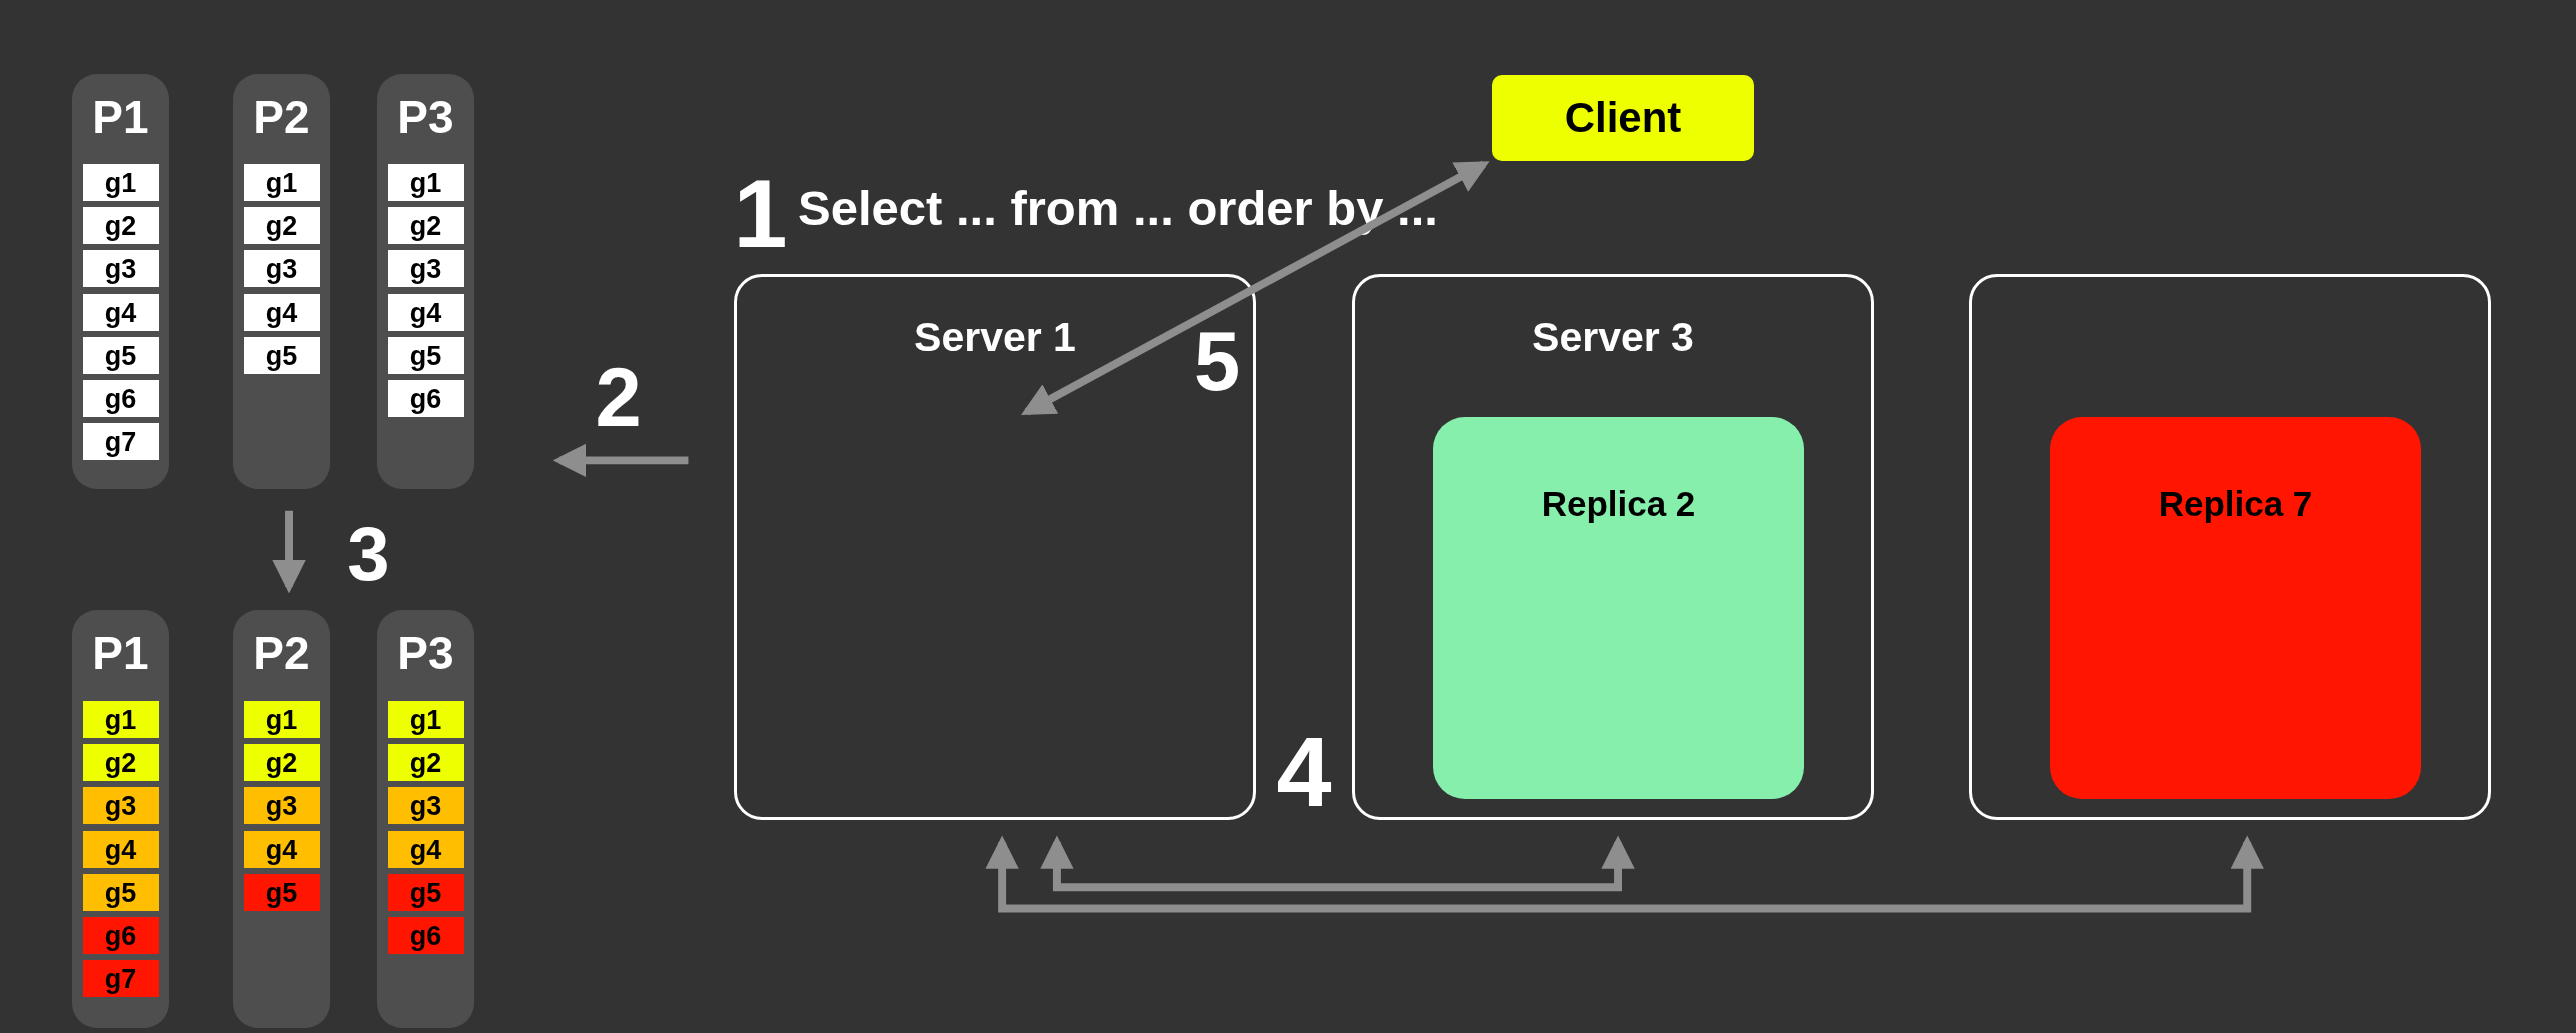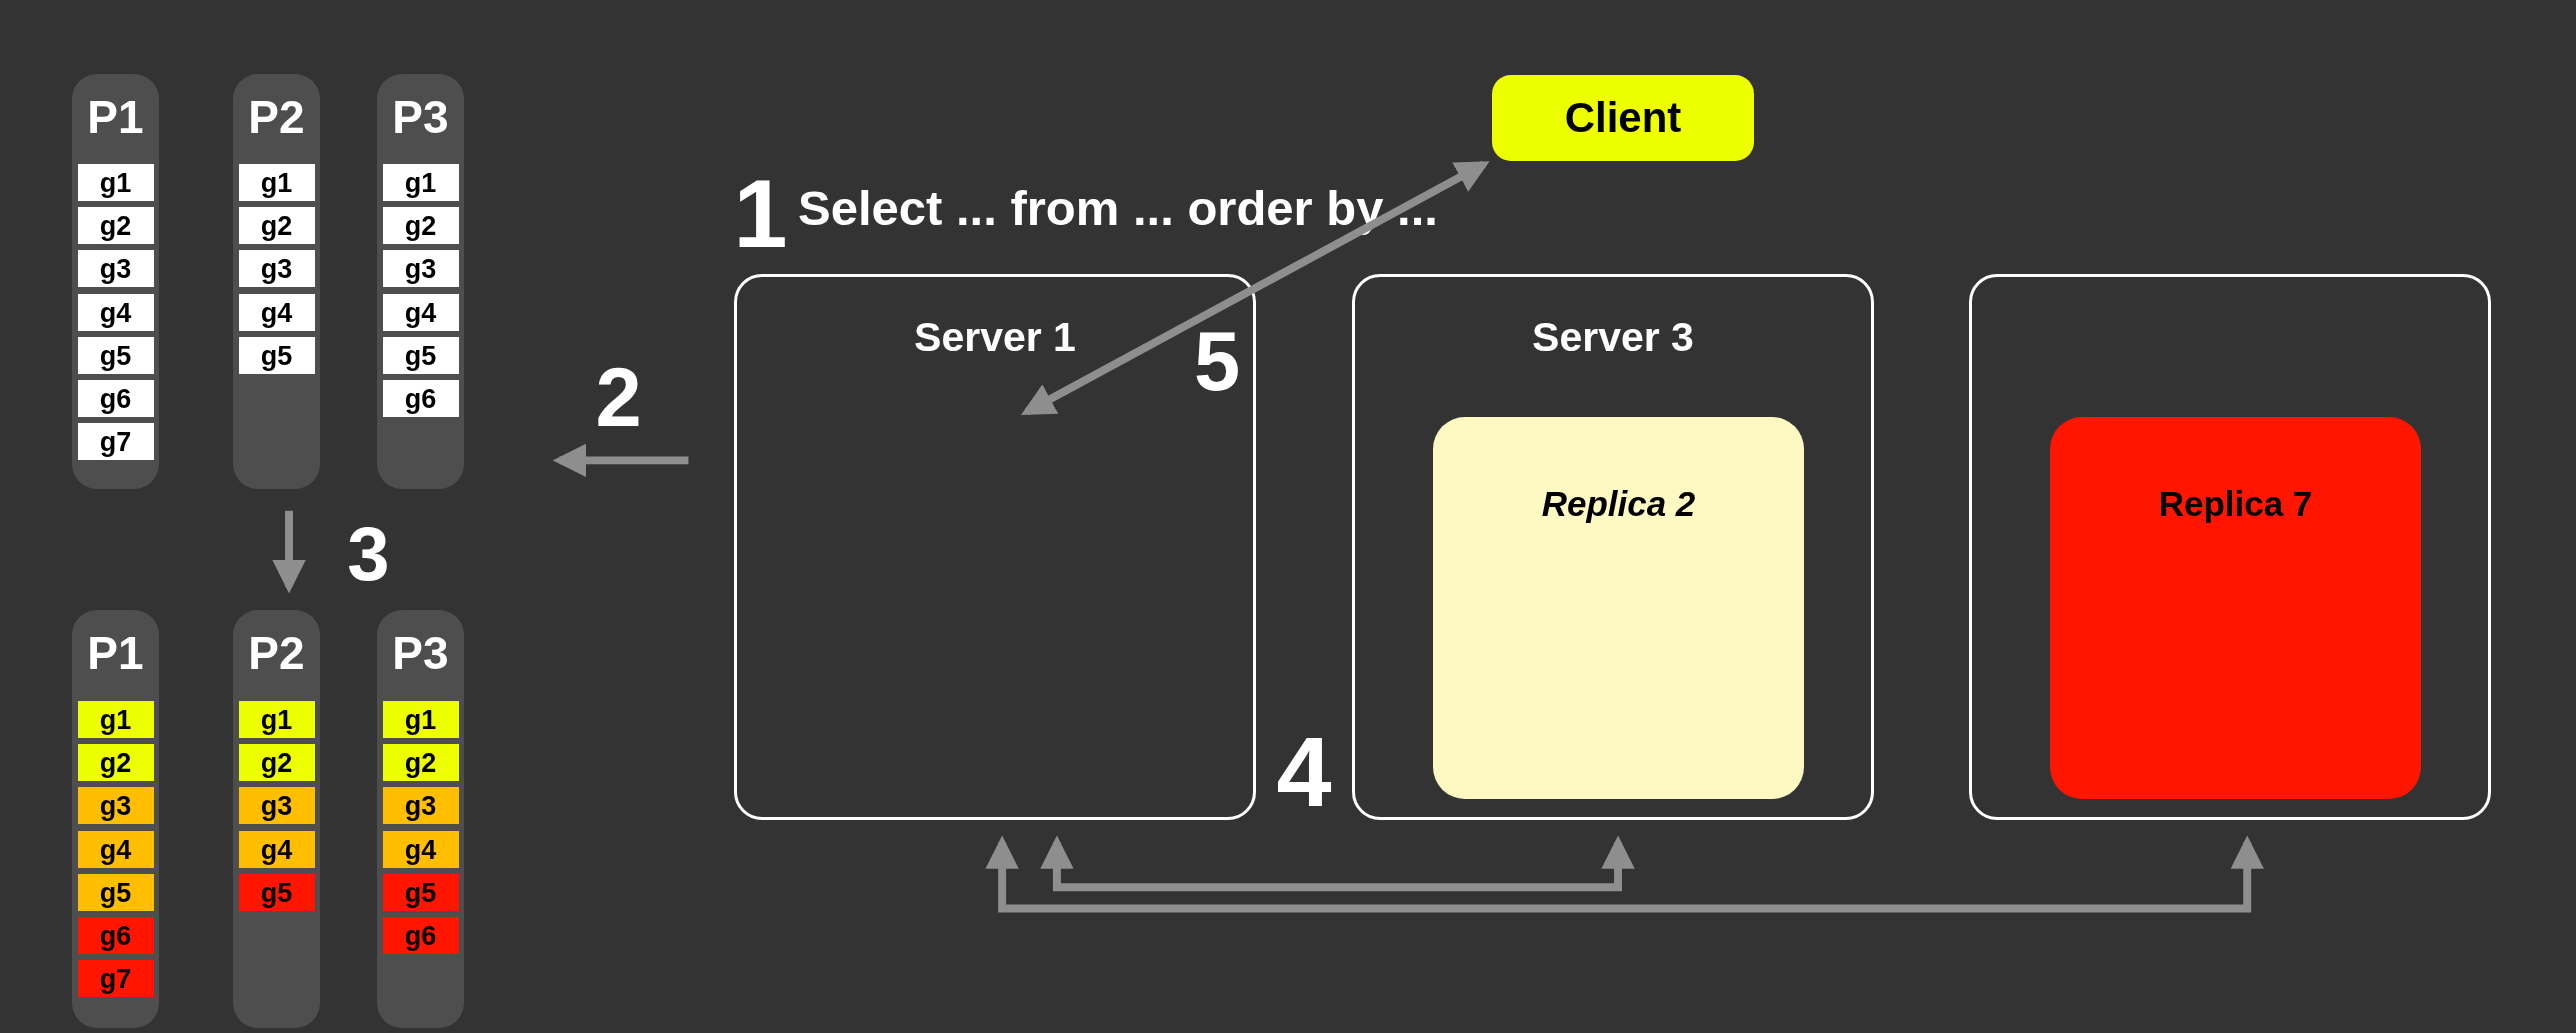--- a/index.html
+++ b/index.html
@@ -3,32 +3,32 @@
 <meta charset="utf-8">
 <style>
   html,body{margin:0;padding:0;background:#333333;}
   .canvas{
     position:relative;width:2576px;height:1033px;overflow:hidden;
     background:#333333;
     font-family:"Liberation Sans","DejaVu Sans",sans-serif;
     font-weight:bold;
   }
   
-  .pcol{position:absolute;width:87px;border-radius:25px;}
+  .pcol{position:absolute;width:97px;border-radius:25px;}
   .pcol.before{top:74px;height:415px;}
   .pcol.after{top:610px;height:418px;}
   .pcol-1{left:72px;} .pcol-2{left:233px;} .pcol-3{left:377px;}
   .plabel{color:#ffffff;font-size:46px;text-align:center;padding-top:16px;}
   .cells{position:absolute;top:90px;left:0;right:0;}
   .pcol.after .cells{top:91px;}
   .cell{width:76px;height:37px;margin:0 auto 6.2px auto;text-align:center;
         font-size:27px;line-height:38px;color:#000000;}
   
   .client{position:absolute;left:1492px;top:75px;width:262px;height:86px;
-          border-radius:19px;text-align:center;}
+          border-radius:10px;text-align:center;}
   .client-label{font-size:42px;line-height:86px;color:#000000;}
   
   .server{position:absolute;top:274px;width:522px;height:546px;
           border:3.5px solid #ffffff;border-radius:28px;box-sizing:border-box;}
   .server-1{left:734px;} .server-2{left:1352px;} .server-3{left:1969px;}
   .server-label{color:#ffffff;font-size:41px;text-align:center;margin-top:37px;}
   .replica{position:absolute;left:78px;top:140px;width:371px;height:382px;
            border-radius:32px;}
   .replica-label{text-align:center;font-size:35px;color:#000000;padding-top:67px;}
   
@@ -119,21 +119,21 @@
 
   <div class="client" style="background: rgb(238, 255, 0);">
     <div class="client-label">Client</div>
   </div>
 
   <div class="server server-1">
     <div class="server-label">Server 1</div>
   </div>
   <div class="server server-2">
     <div class="server-label">Server 3</div>
-    <div class="replica" style="background: #fef9c3; font-style: italic;">
+    <div class="replica" style="background: #86efac;">
       <div class="replica-label">Replica 2</div>
     </div>
   </div>
   <div class="server server-3">
     <div class="replica" style="background: rgb(255, 21, 0);">
       <div class="replica-label">Replica 7</div>
     </div>
   </div>
 
   <div class="stepnum num1">1</div>

